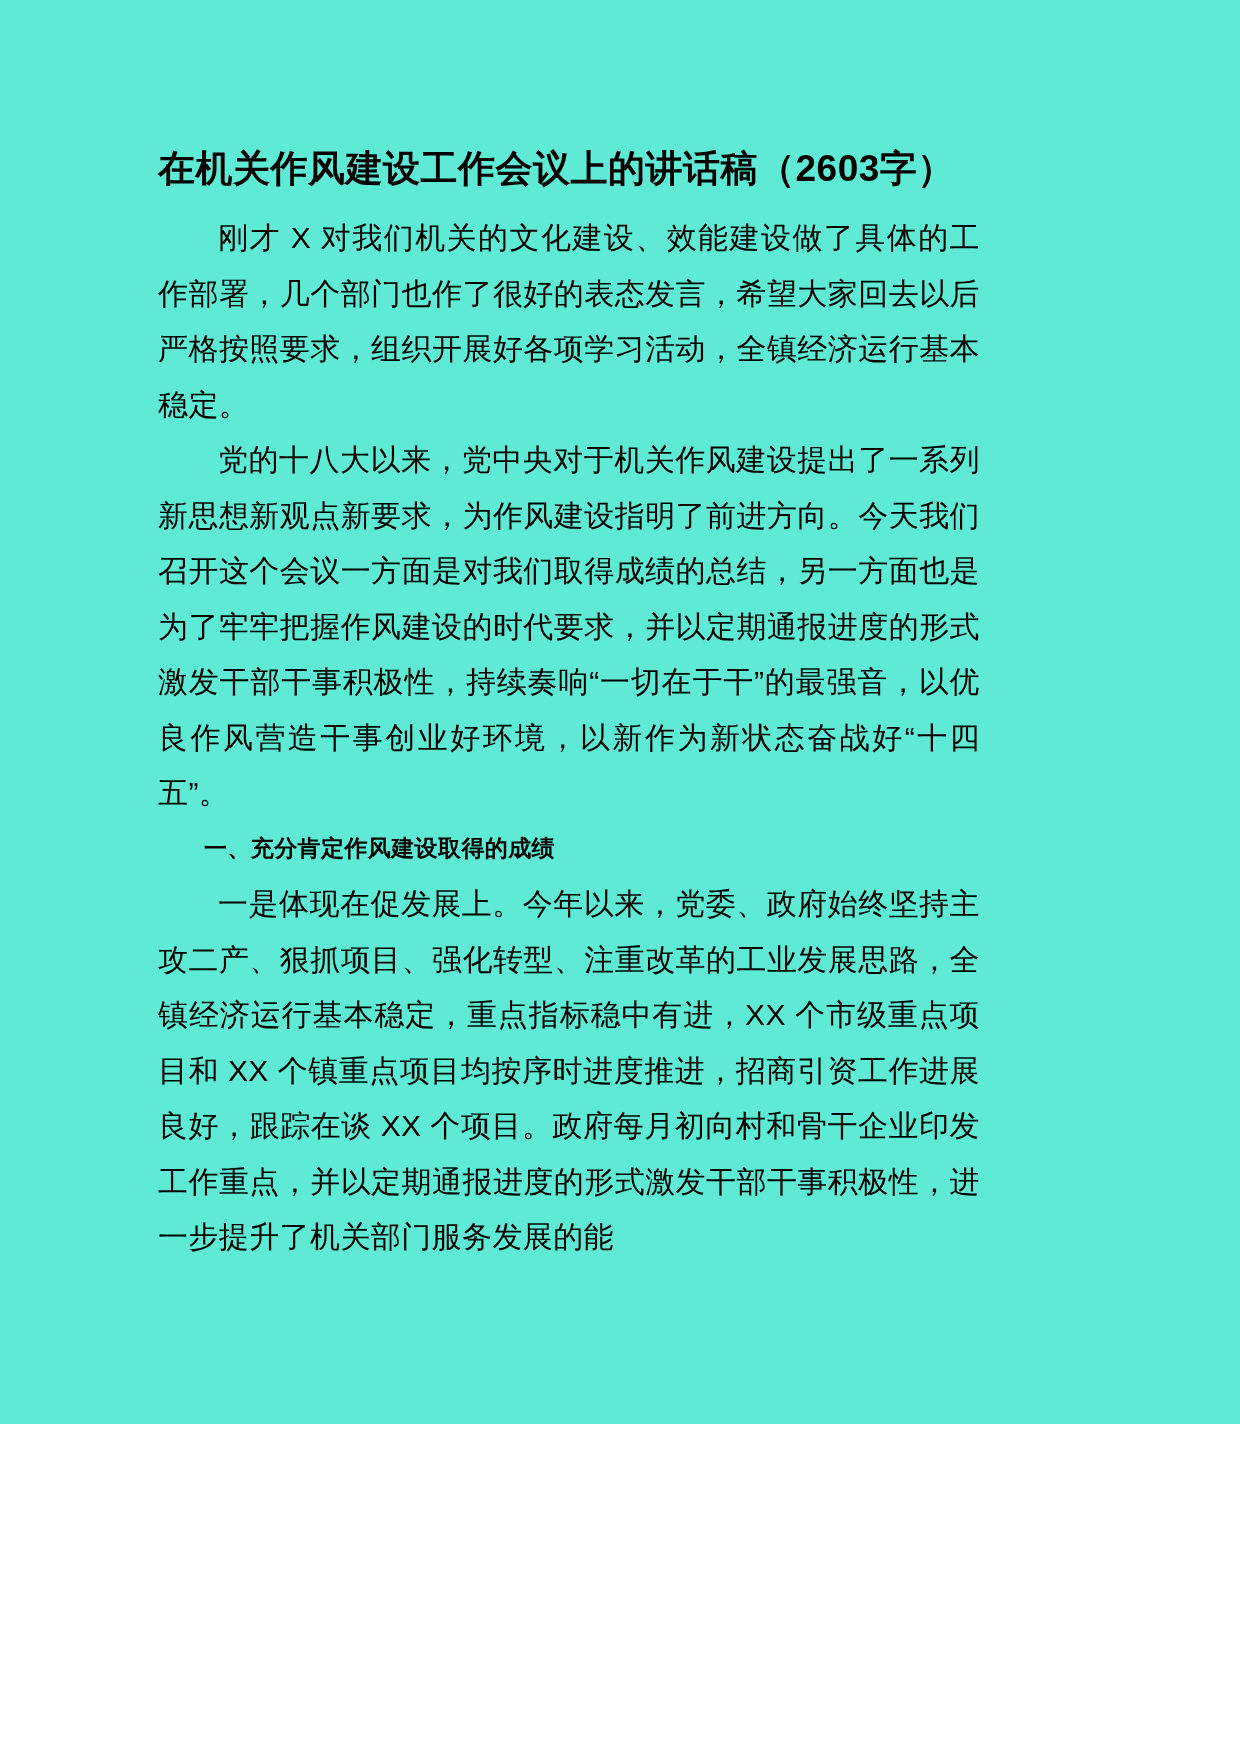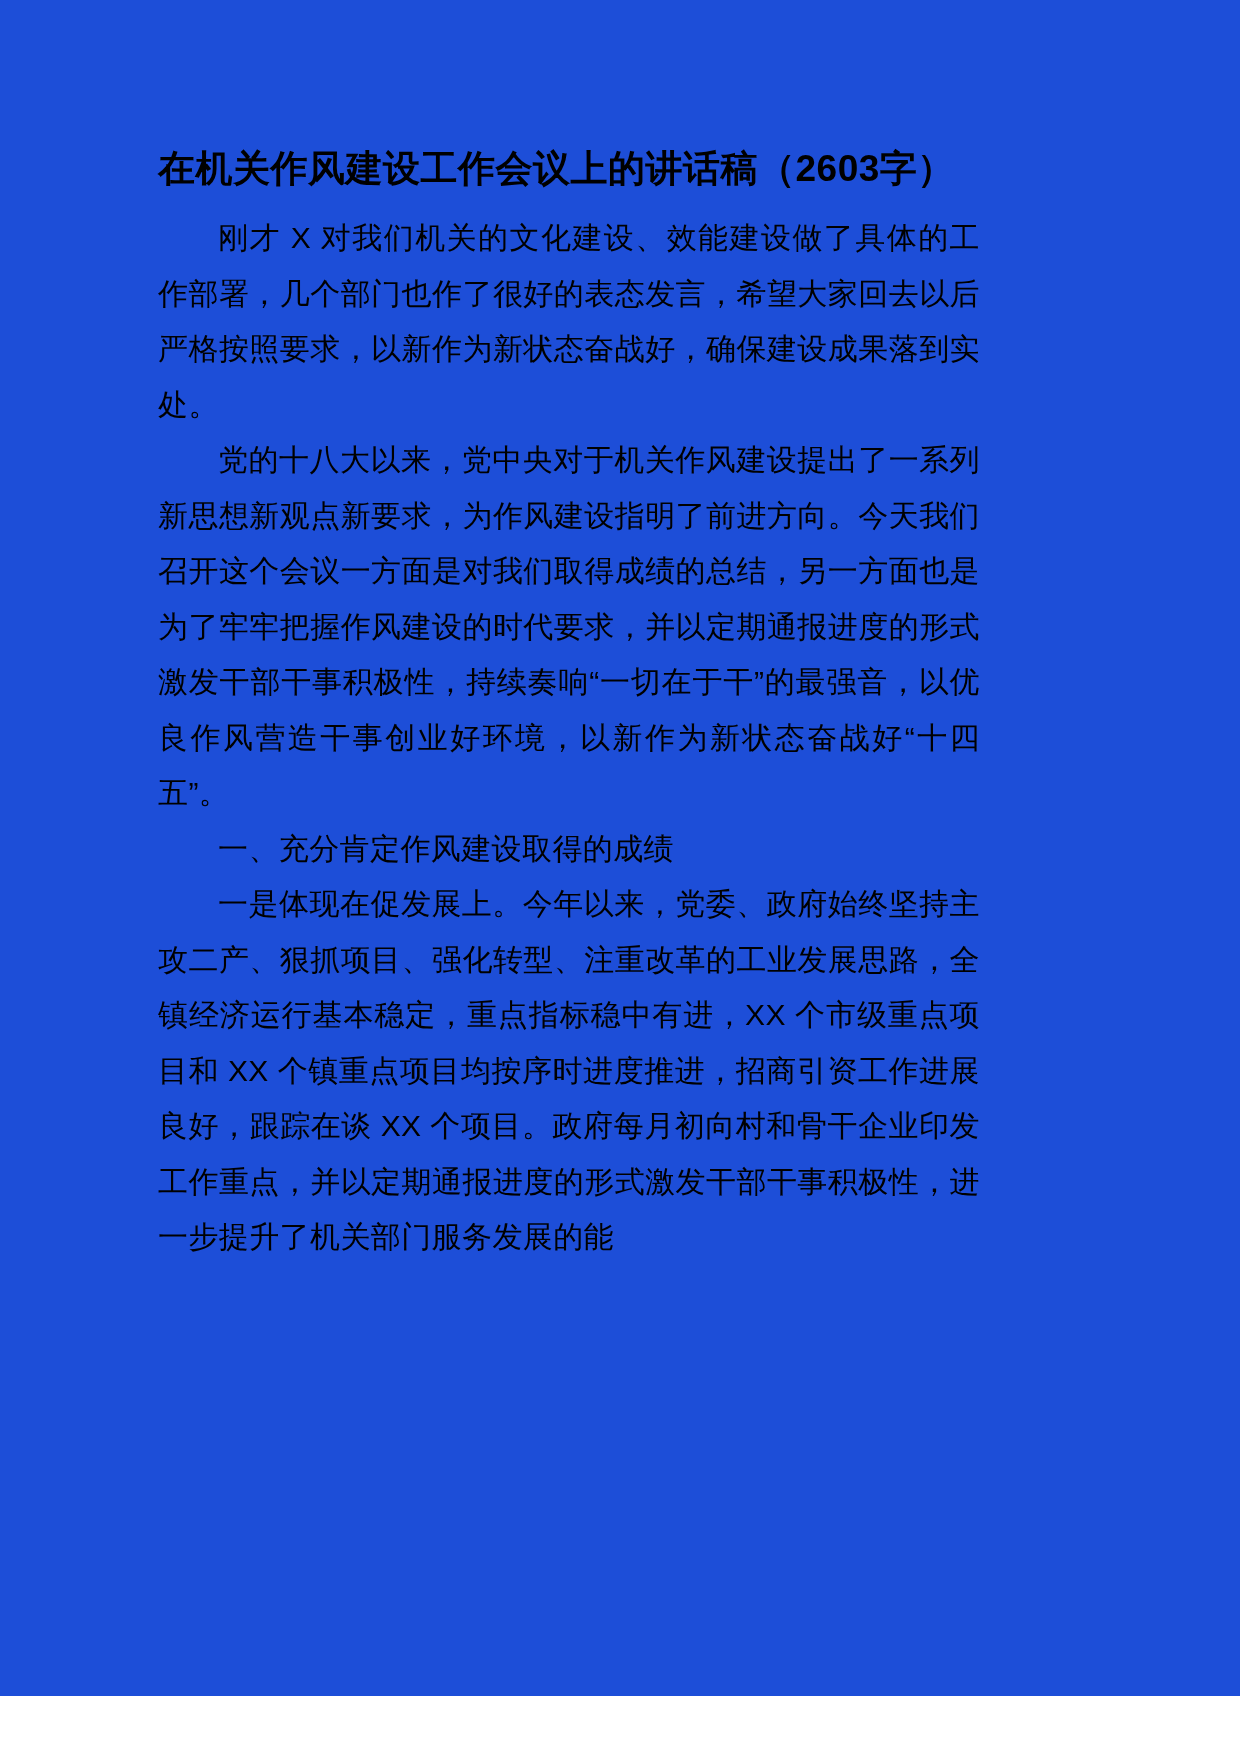--- a/index.html
+++ b/index.html
@@ -10,22 +10,22 @@
   body {
     width: 1240px;
     height: 1754px;
     overflow: hidden;
     font-family: "Liberation Sans", "DejaVu Sans", sans-serif;
     color: #000000;
   }
   .page {
     position: relative;
     width: 1240px;
-    height: 1696px;
-    background: #1d4ed8;
+    height: 1424px;
+    background: #5eead4;
     box-sizing: border-box;
     padding: 12px;
   }
   .content {
     position: absolute;
     left: 158px;
     top: 140px;
     width: 822px;
   }
   .doc-title {
@@ -47,41 +47,41 @@
     font-size: 30px;
     line-height: 55.5px;
     margin: 0;
     text-align: justify;
     text-justify: inter-ideograph;
     text-indent: 2em;
     letter-spacing: 0.4px;
     word-break: break-all;
   }
   .section-heading {
-    font-size: 30px;
+    font-size: 23px;
     line-height: 55.5px;
-    font-weight: normal;
+    font-weight: bold;
     margin: 0;
     text-indent: 2em;
     letter-spacing: 0.4px;
   }
   .para-clip {
     overflow: hidden;
   }
 </style>
 </head>
 <body>
 
 <div class="page">
   <div class="content">
 
     <h1 class="doc-title">在机关作风建设工作会议上的讲话稿（2603字）</h1>
 
 
-    <p class="para">刚才 X 对我们机关的文化建设、效能建设做了具体的工作部署，几个部门也作了很好的表态发言，希望大家回去以后严格按照要求，以新作为新状态奋战好，确保建设成果落到实处。</p>
+    <p class="para">刚才 X 对我们机关的文化建设、效能建设做了具体的工作部署，几个部门也作了很好的表态发言，希望大家回去以后严格按照要求，组织开展好各项学习活动，全镇经济运行基本稳定。</p>
 
     <p class="para">党的十八大以来，党中央对于机关作风建设提出了一系列新思想新观点新要求，为作风建设指明了前进方向。今天我们召开这个会议一方面是对我们取得成绩的总结，另一方面也是为了牢牢把握作风建设的时代要求，并以定期通报进度的形式激发干部干事积极性，持续奏响“一切在于干”的最强音，以优良作风营造干事创业好环境，以新作为新状态奋战好“十四五”。</p>
 
     <p class="section-heading">一、充分肯定作风建设取得的成绩</p>
 
     <p class="para para-clip">一是体现在促发展上。今年以来，党委、政府始终坚持主攻二产、狠抓项目、强化转型、注重改革的工业发展思路，全镇经济运行基本稳定，重点指标稳中有进，XX 个市级重点项目和 XX 个镇重点项目均按序时进度推进，招商引资工作进展良好，跟踪在谈 XX 个项目。政府每月初向村和骨干企业印发工作重点，并以定期通报进度的形式激发干部干事积极性，进一步提升了机关部门服务发展的能</p>
 
   </div>
 </div>
 

